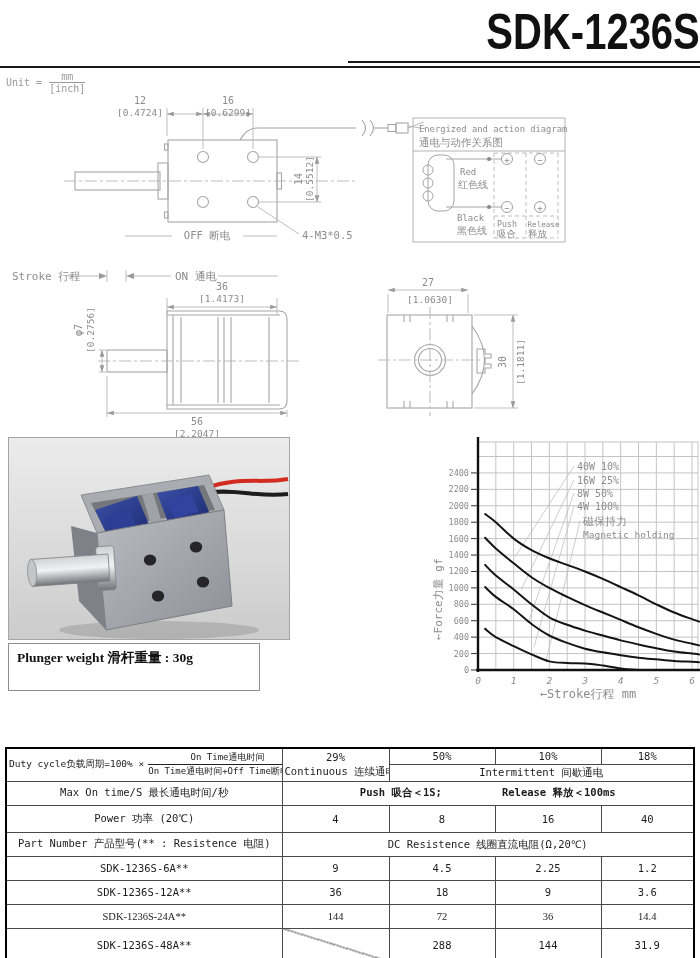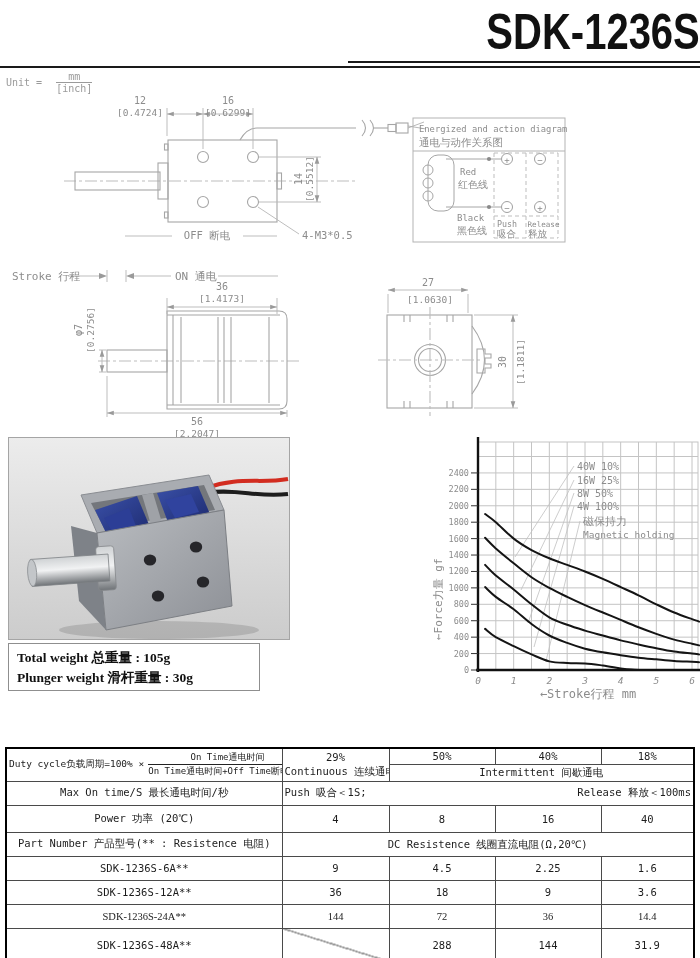--- a/index.html
+++ b/index.html
@@ -6,21 +6,21 @@
   #page{position:relative;width:700px;height:958px;background:#fff;overflow:hidden;
         font-family:"DejaVu Sans Mono",monospace;color:#222;}
   
   .title-en{position:absolute;top:2px;right:237px;text-align:right;
             font-family:"Liberation Serif",serif;font-weight:600;font-size:26px;line-height:1.12;color:#111;}
   .model{position:absolute;top:3px;right:0px;font-family:"Liberation Sans",sans-serif;
          font-weight:bold;font-size:50px;color:#111;transform:scaleX(.8);transform-origin:100% 50%;white-space:nowrap;}
   .rule-short{position:absolute;top:61px;left:348px;width:352px;height:2px;background:#1a1a1a;}
   .rule-full{position:absolute;top:66px;left:0;width:700px;height:2px;background:#1a1a1a;}
   
-  .unit-note{position:absolute;top:71px;left:6px;display:flex;align-items:center;gap:14px;
+  .unit-note{position:absolute;top:71px;left:6px;display:flex;align-items:center;gap:7px;
              font-size:10px;color:#9a9a9a;}
   .ufrac{text-align:center;line-height:1.1;}
   .ufrac .n{border-bottom:1px solid #9a9a9a;padding:0 2px;display:block;text-align:center;}
   
   svg text{font-family:"DejaVu Sans Mono",monospace;fill:#8c8c8c;}
   .dw{position:absolute;left:0;}
   
   .photo-box{position:absolute;left:8px;top:437px;width:282px;height:203px;border:1px solid #a5a5a5;box-sizing:border-box;}
   .weight-box{position:absolute;left:8px;top:643px;width:252px;height:48px;border:1px solid #8f8f8f;
               box-sizing:border-box;padding:4px 0 0 8px;font-family:"Liberation Serif",serif;
@@ -32,21 +32,21 @@
               width:688px;font-size:10.5px;color:#1c1c1c;border-radius:22px;}
   .spec-table td{border:1px solid #4a4a4a;text-align:center;vertical-align:middle;padding:0 2px;overflow:hidden;white-space:nowrap;}
   .spec-table{border:2.5px solid #000;}
   td.nb{border-bottom:0;}
   td.nt{border-top:0;}
   .duty-cell{padding-left:4px;}
   .duty-flex{display:flex;align-items:center;gap:4px;font-size:9.5px;justify-content:flex-start;}
   .frac{display:inline-block;text-align:center;font-size:9px;line-height:1.25;}
   .frac .num{display:block;border-bottom:1px solid #222;padding:0 3px 1px;}
   .frac .den{display:block;padding-top:1px;}
-  .pr-cell{display:flex;justify-content:space-between;gap:60px;align-items:center;height:100%;}
+  .pr-cell{display:flex;justify-content:center;gap:60px;align-items:center;height:100%;font-weight:bold;}
   .diag-cell{background-image:linear-gradient(to top right,transparent 48.8%,#999 48.8%,#999 51.4%,transparent 51.4%);}
 </style>
 </head>
 <body>
 
 <div id="page">
 
   <div class="model">SDK-1236S</div>
   <div class="rule-short"></div>
   <div class="rule-full"></div>
@@ -277,21 +277,20 @@
 
       <g transform="rotate(-4 100 130)">
         <rect x="88" y="108" width="18" height="44" rx="3" fill="url(#shaftG)" stroke="#85888c" stroke-width=".8"></rect>
         <rect x="22" y="116" width="78" height="27" fill="url(#shaftG)" stroke="#808387" stroke-width=".8"></rect>
         <ellipse cx="23" cy="129.5" rx="4.5" ry="13.5" fill="#c3c6c9" stroke="#8b8e92" stroke-width=".8"></ellipse>
       </g>
     </svg>
   </div>
 
   <div class="weight-box">
-    <div>Total weight 总重量  : 105g</div>
     <div>Plunger weight 滑杆重量  : 30g</div>
   </div>
 
   <svg id="force-chart" width="280" height="300" viewBox="0 0 280 300">
       <rect x="58" y="7" width="220" height="228" fill="none" stroke="#c4c4c4" stroke-width="1"></rect>
       <line x1="75.8335" y1="7" x2="75.8335" y2="235" stroke="#c4c4c4" stroke-width="1"></line>
       <line x1="93.667" y1="7" x2="93.667" y2="235" stroke="#c4c4c4" stroke-width="1"></line>
       <line x1="111.5005" y1="7" x2="111.5005" y2="235" stroke="#c4c4c4" stroke-width="1"></line>
       <line x1="129.334" y1="7" x2="129.334" y2="235" stroke="#c4c4c4" stroke-width="1"></line>
       <line x1="147.16750000000002" y1="7" x2="147.16750000000002" y2="235" stroke="#c4c4c4" stroke-width="1"></line>
@@ -384,21 +383,21 @@
         <div class="duty-flex">
           <span>Duty cycle负载周期=100% ×</span>
           <span class="frac">
             <span class="num">On Time通电时间</span>
             <span class="den">On Time通电时间+Off Time断电时间</span>
           </span>
         </div>
       </td>
       <td class="nb">29%</td>
       <td>50%</td>
-      <td>40%</td>
+      <td>10%</td>
       <td>18%</td>
     </tr>
     <tr style="height:17px">
       <td class="nt">Continuous 连续通电</td>
       <td colspan="3">Intermittent 间歇通电</td>
     </tr>
     <tr style="height:24px">
       <td>Max On time/S 最长通电时间/秒</td>
       <td colspan="4">
         <div class="pr-cell">
@@ -418,21 +417,21 @@
       <td>Part Number 产品型号(** : Resistence 电阻)</td>
       <td colspan="4">DC Resistence 线圈直流电阻(Ω,20℃)</td>
     </tr>
     </tbody>
       <tbody id="parts-body">
         <tr style="height: 24px;">
           <td>SDK-1236S-6A**</td>
           <td>9</td>
           <td>4.5</td>
           <td>2.25</td>
-          <td>1.6</td>
+          <td>1.2</td>
         </tr>
         <tr style="height: 24px;">
           <td>SDK-1236S-12A**</td>
           <td>36</td>
           <td>18</td>
           <td>9</td>
           <td>3.6</td>
         </tr>
         <tr style="height: 24px; font-family: Liberation Serif, serif;">
           <td>SDK-1236S-24A**</td>

